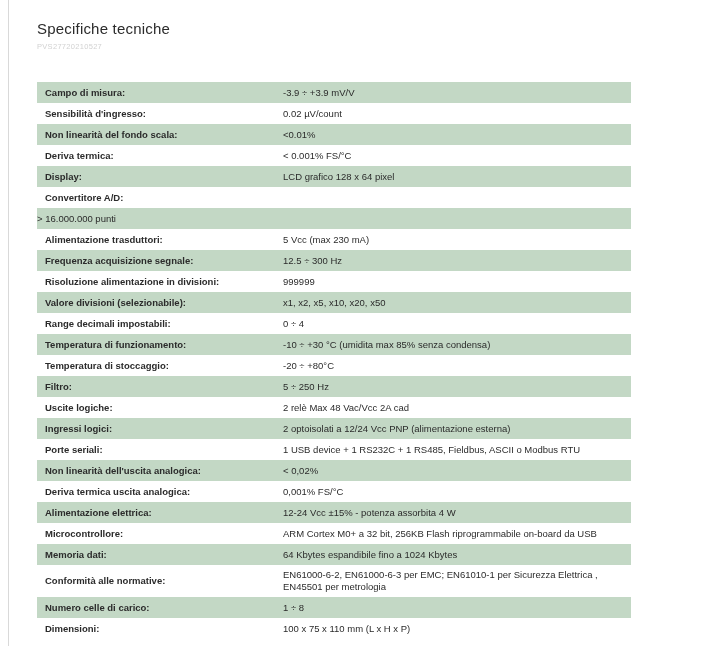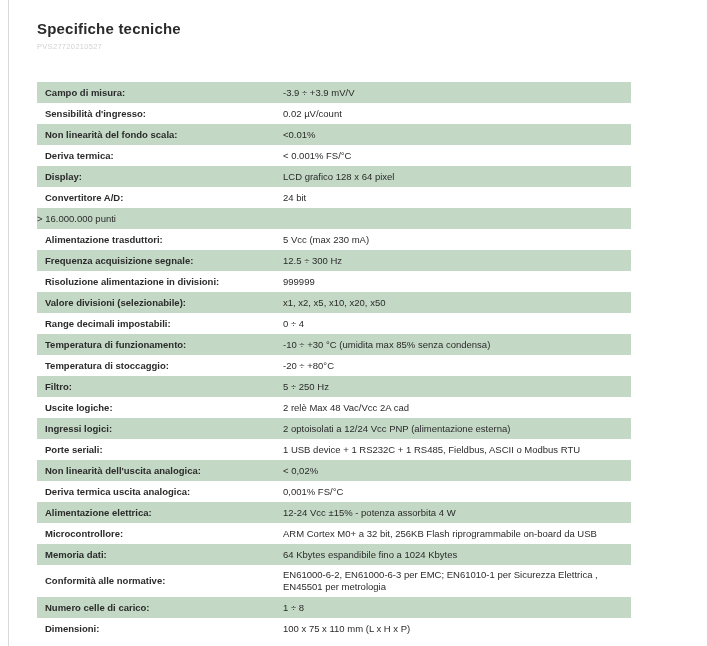--- a/index.html
+++ b/index.html
@@ -18,21 +18,21 @@
   }
   .content {
     position: absolute;
     left: 37px; top: 0;
     width: 594px;
   }
   .page-title {
     position: absolute;
     left: 0; top: 20px;
     font-size: 15px;
-    font-weight: 700;
+    font-weight: 400;
     color: #2b2b2b;
     letter-spacing: 0.2px;
   }
   .page-subtitle {
     position: absolute;
     left: 0; top: 42px;
     font-size: 7.5px;
     color: #d2d2d2;
     letter-spacing: 0.3px;
   }
@@ -98,21 +98,20 @@
     <div class="spec-value">&lt; 0.001% FS/°C</div>
   </div>
 
   <div class="spec-row green">
     <div class="spec-label">Display:</div>
     <div class="spec-value">LCD grafico 128 x 64 pixel</div>
   </div>
 
   <div class="spec-row">
     <div class="spec-label">Convertitore A/D:</div>
-    <div class="spec-value">24 bit</div>
   </div>
 
   <div class="spec-row green">
     <div class="spec-value">&gt; 16.000.000 punti</div>
   </div>
 
   <div class="spec-row">
     <div class="spec-label">Alimentazione trasduttori:</div>
     <div class="spec-value">5 Vcc (max 230 mA)</div>
   </div>

